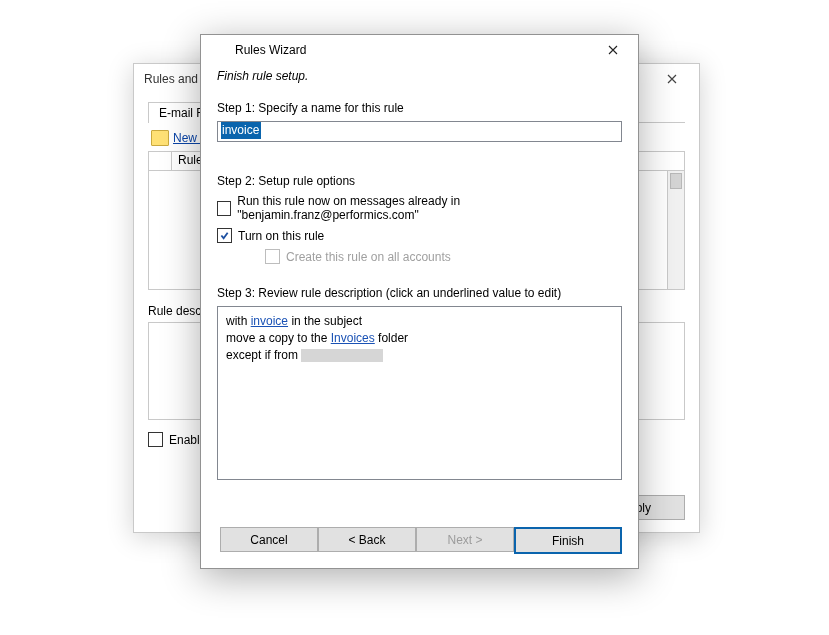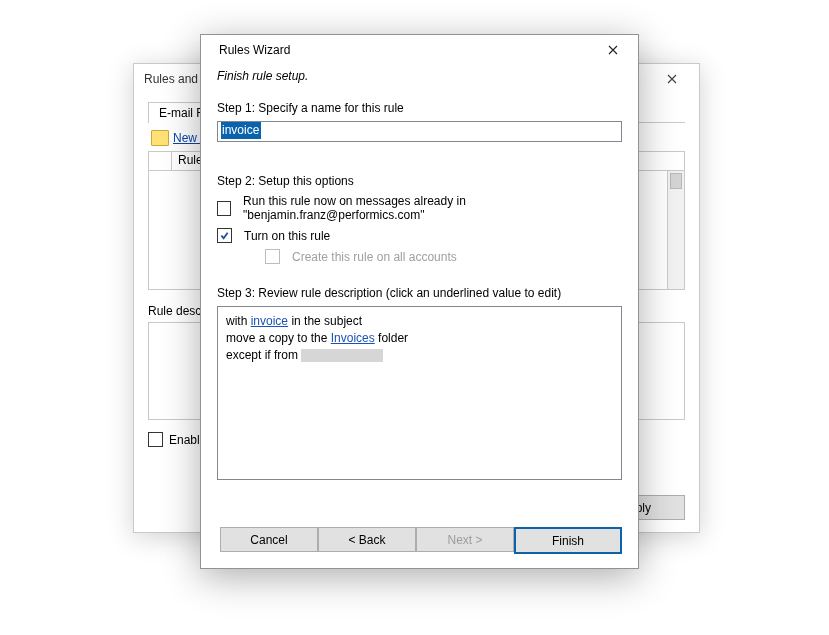--- a/index.html
+++ b/index.html
@@ -156,20 +156,21 @@
   width: 437px;
   height: 533px;
   background: #fff;
   border: 1px solid #929292;
   box-shadow: 0 8px 36px rgba(0,0,0,0.32);
 }
 .front-titlebar {
   height: 30px;
   display:flex; align-items:center;
   padding: 0 6px 0 18px;
+  margin-left: 16px;
 }
 .front-title { flex:1; color:#000; }
 .front-close {
   width: 38px; height:22px;
   display:flex; align-items:center; justify-content:center;
   color:#222;
 }
 .front-close svg { width:10px; height:10px; }
 
 .front-body {
@@ -187,21 +188,21 @@
   padding: 0 3px;
   font-family: inherit;
   font-size: 12px;
 }
 .name-input .sel {
   background:#0a64ad; color:#fff; padding:1px 2px 2px 1px;
   display:inline-block;
 }
 
 .opt-row {
-  display:flex; align-items:center; gap:12px;
+  display:flex; align-items:center; gap:6px;
   margin: 6px 0;
 }
 .opt-row.disabled { color:#a0a0a0;padding-left:48px; }
 .opt-row.disabled .checkbox { border-color:#bdbdbd; }
 
 .check-mark {
   width:9px; height:9px; stroke:#1c4fa1; stroke-width:2; fill:none;
 }
 
 .desc-box {
@@ -289,21 +290,21 @@
   </div>
 
   <div class="front-body">
     <div class="subtitle">Finish rule setup.</div>
 
     <div class="step-label">Step 1: Specify a name for this rule</div>
     <div class="name-input">
       <span class="sel">invoice</span>
     </div>
 
-    <div class="step-label" style="margin-top:32px">Step 2: Setup this options</div>
+    <div class="step-label" style="margin-top:32px">Step 2: Setup rule options</div>
 
     <div class="opt-row">
       <span class="checkbox"></span>
       <span>
         <span>Run this rule now on messages already in "</span><span>benjamin.franz@performics.com</span><span>"</span>
       </span>
     </div>
 
     <div class="opt-row">
       <span class="checkbox">

